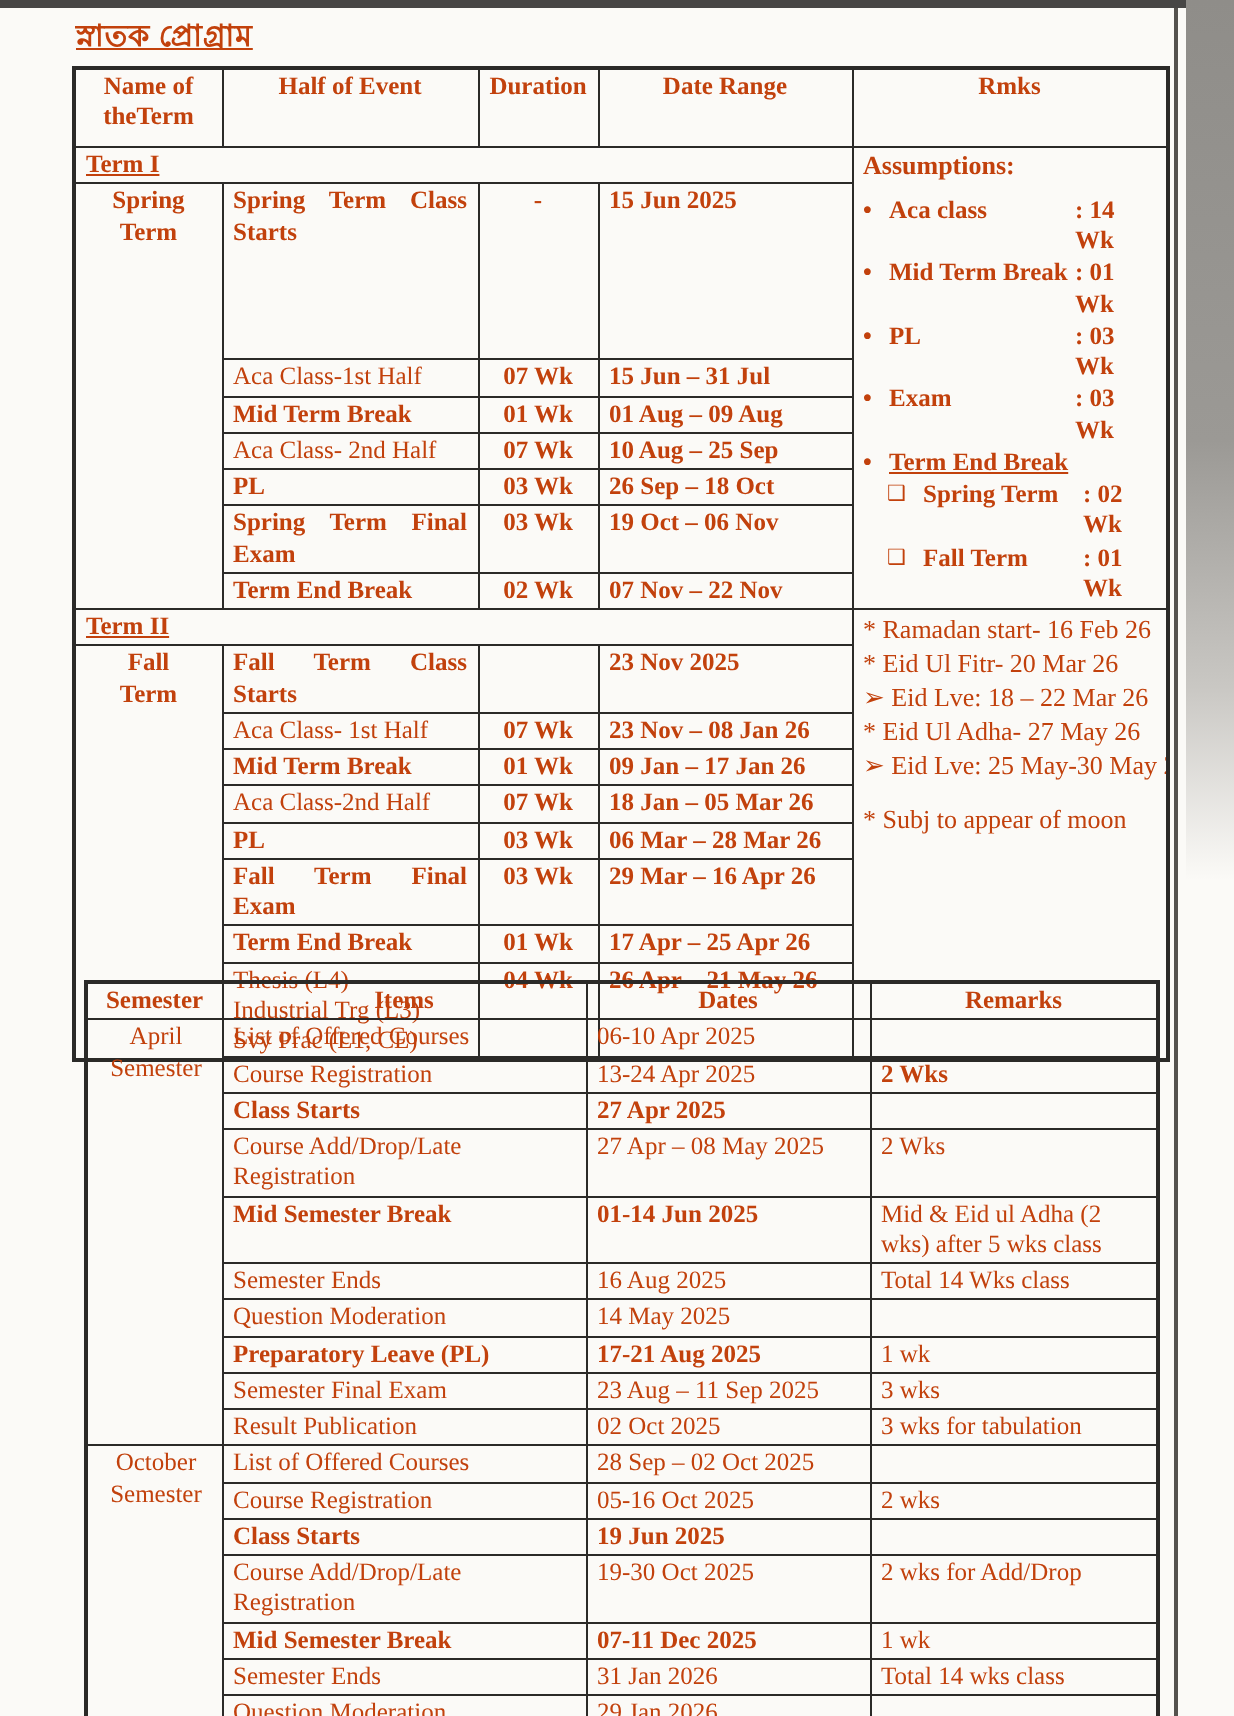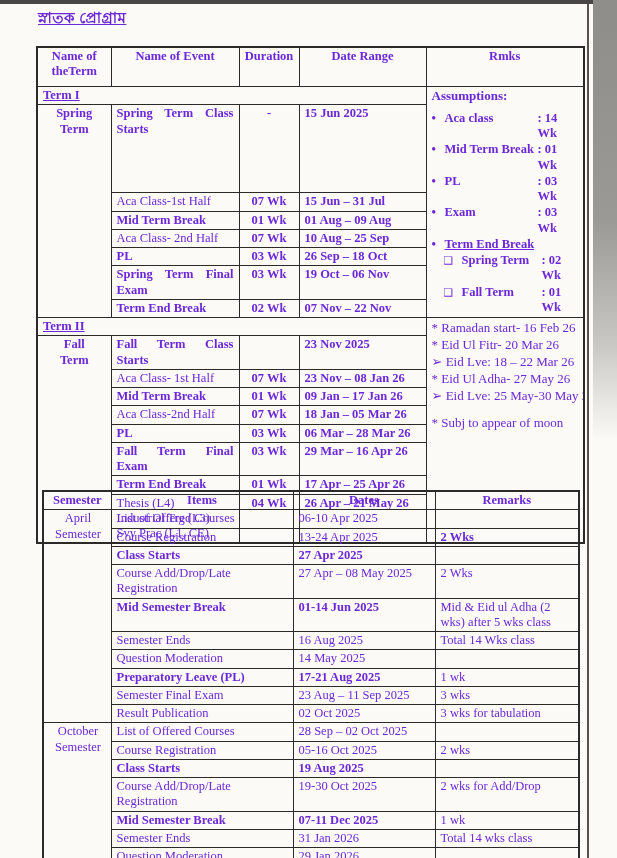--- a/index.html
+++ b/index.html
@@ -1,42 +1,42 @@
 <!DOCTYPE html>
 <html><head>
 <meta charset="utf-8">
 <style>
   html,body{margin:0;padding:0;}
   body{background:#e9e7e2;}
   .page{
     position:relative; width:617px; height:858px;
     background:#fbfaf7; overflow:hidden;
     font-family:"Liberation Serif","DejaVu Serif",serif;
-    color:#6d28d9;
+    color:#c2410c;
   }
   
   .scan-top-edge{position:absolute;top:0;left:0;width:617px;height:4px;background:#474645;}
   .scan-right-shade{position:absolute;top:0;left:593px;width:24px;height:440px;
     background:linear-gradient(180deg,#8f8d89 0%,#9b9995 50%,#c9c7c3 78%,rgba(240,239,236,0) 100%);}
   .scan-right-line{position:absolute;top:4px;left:587px;width:2px;height:854px;background:#55524e;}
 
   .bn-title{
     position:absolute; margin:0; font-size:15px; font-weight:bold;
     text-decoration:underline; letter-spacing:.5px;
   }
   .t1{left:38px;top:6px;}
   .t2{left:38px;top:461px;}
 
   table.tbl{border-collapse:collapse; table-layout:fixed; position:absolute;
     background:transparent;}
   table.tbl td, table.tbl th{
     border:1px solid #2b2a28; padding:1px 5px; vertical-align:top;
     font-size:12.5px; line-height:1.22; overflow:hidden;
   }
-  .tbl1{left:36px; top:46px; width:547px; border:2px solid #2b2a28;}
+  .tbl1{left:36px; top:33px; width:547px; border:2px solid #2b2a28;}
   .tbl2{left:42px; top:490px; width:536px; border:2px solid #2b2a28;}
 
   .tbl1 th{font-weight:bold; text-align:center; height:36px; padding-top:4px;}
   .tbl2 th{font-weight:bold; text-align:center; height:15px; font-size:12.5px;}
 
   .section-row td{height:14px; padding-top:0;}
   .section-label{font-weight:bold; text-decoration:underline; font-size:13px;}
   .term-name{font-weight:bold; text-align:center; vertical-align:middle;}
   .term-name span{display:inline-block; width:48px;}
   .sem-name{text-align:center; vertical-align:middle; font-size:12px;margin-left:48px;}
@@ -79,21 +79,21 @@
     <colgroup>
         <col style="width:74px">
         <col style="width:128px">
         <col style="width:60px">
         <col style="width:127px">
         <col style="width:158px">
       </colgroup>
     <tbody>
         <tr>
       <th>Name of theTerm</th>
-      <th>Name of Event</th>
+      <th>Half of Event</th>
       <th>Duration</th>
       <th>Date Range</th>
       <th>Rmks</th>
     </tr>
     <tr class="section-row">
       <td colspan="4" class="section-label">Term I</td>
       <td rowspan="8" class="rmks">
         <div class="as-title">Assumptions:</div>
         <div class="as-row">
           <span class="bu">•</span>
@@ -296,21 +296,21 @@
       <td>28 Sep – 02 Oct 2025</td>
       <td></td>
     </tr>
     <tr class="r2">
       <td>Course Registration</td>
       <td>05-16 Oct 2025</td>
       <td>2 wks</td>
     </tr>
     <tr class="r2">
       <td class="b">Class Starts</td>
-      <td class="b">19 Aug 2025</td>
+      <td class="b">19 Jun 2025</td>
       <td></td>
     </tr>
     <tr>
       <td>Course Add/Drop/Late Registration</td>
       <td>19-30 Oct 2025</td>
       <td>2 wks for Add/Drop</td>
     </tr>
     <tr class="r2">
       <td class="b">Mid Semester Break</td>
       <td class="b">07-11 Dec 2025</td>

